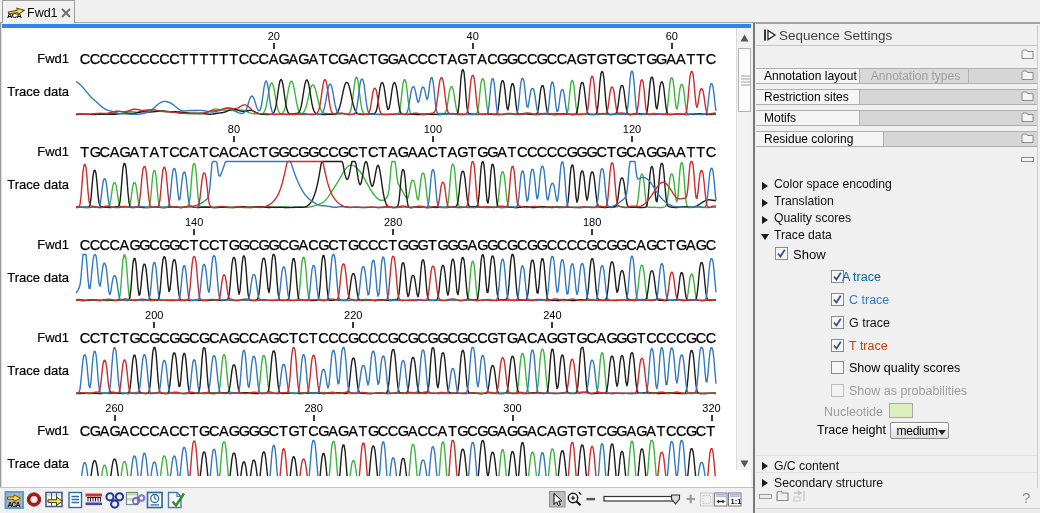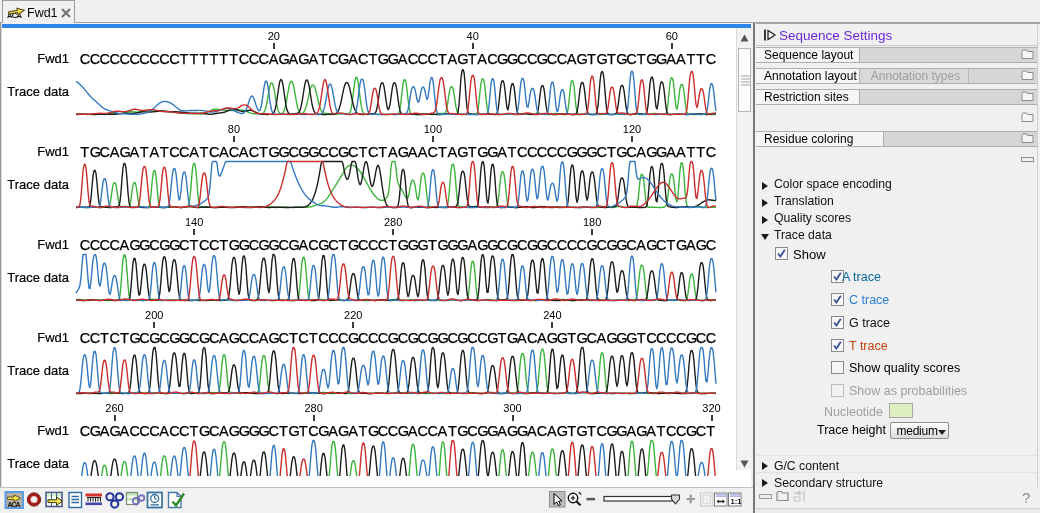--- a/index.html
+++ b/index.html
@@ -20,21 +20,21 @@
 
 #sbar{position:absolute;left:736px;top:28px;width:15px;height:442px;background:#f2f2f2;border-left:1px solid #dadada}
 #sthumb{position:absolute;left:737.5px;top:48px;width:13px;height:64px;background:#fcfcfc;border:1px solid #b3b3b3}
 
 #divider{position:absolute;left:753px;top:23px;width:2px;height:490px;background:#787878}
 
 #btoolbar{position:absolute;left:0;top:487px;width:753px;height:26px;background:#f1f1f1;border-top:1px solid #c3c3c3}
 
 #panel{position:absolute;left:756px;top:23px;width:284px;height:490px;background:#f0f0f0;border-top:1px solid #a3a3a3}
 #phead{position:absolute;left:0;top:1px;width:281px;height:21px;border-bottom:1px solid #c9c9c9}
-#phead .t{position:absolute;left:23px;top:3px;font-size:13.5px;color:#6d28d9}
+#phead .t{position:absolute;left:23px;top:3px;font-size:13.5px;color:#404040}
 .prow{position:absolute;left:0;width:281px;height:16px;background:#d6d6d6;border-top:1px solid #aeaeae;border-bottom:1px solid #aeaeae}
 .pbtn{position:absolute;left:0;top:0;height:14px;background:#f5f5f5;border-right:1px solid #aeaeae;font-size:12px;color:#000;line-height:14px;padding:0 0 0 8px;white-space:nowrap}
 .pbtn2{position:absolute;top:0;height:14px;background:#d9d9d9;border-right:1px solid #b6b6b6;font-size:12px;color:#9e9e9e;line-height:14px;text-align:center;white-space:nowrap}
 .tree{position:absolute;font-size:12.2px;color:#111;line-height:13px;white-space:nowrap}
 .arrow-r{position:absolute;width:0;height:0;border-left:6px solid #1a1a1a;border-top:4px solid transparent;border-bottom:4px solid transparent}
 .arrow-d{position:absolute;width:0;height:0;border-top:6px solid #1a1a1a;border-left:4px solid transparent;border-right:4px solid transparent}
 .cb{position:absolute;width:13px;height:13px;background:#f6f6f9;border:1px solid #8a8a8a}
 .cb.dis{border-color:#bcbcbc;background:#f2f2f2}
 .cblab{position:absolute;font-size:12.5px;line-height:13px}
 #conf{position:absolute;left:132.5px;top:379px;width:24px;height:15px;background:#ddefbe;border:1px solid #a8a8a8}
@@ -197,39 +197,39 @@
     </svg>
   </div>
 <div id="panel">
     <div id="phead">
       <svg class="abs" style="left:7px;top:3px" width="14" height="14" viewBox="0 0 14 14">
         <path d="M2 1.5 V12.5" stroke="#222" stroke-width="1.8"></path>
         <path d="M5 2.5 L12 7 L5 11.5 Z" fill="#fff" stroke="#222" stroke-width="1.3"></path>
       </svg>
       <div class="t">Sequence Settings</div>
     </div>
-<div class="prow" style="top:23px">
-      <div class="pbtn" style="width:104px">Sequence layout</div>
-    </div>
 <svg class="abs" style="left:265px;top:25px" width="13" height="11" viewBox="0 0 13 11">
       <path d="M1 9.5 V2.5 L2 1 H5.5 L6.5 2.5 H12 V9.5 Z" fill="#f5f5f5" stroke="#8c8c8c" stroke-width="1"></path>
     </svg>
 <div class="prow" style="top:44px">
       <div class="pbtn" style="width:104px">Annotation layout</div>
       <div class="pbtn2" style="left:107px;width:106px">Annotation types</div>
     </div>
 <svg class="abs" style="left:265px;top:46px" width="13" height="11" viewBox="0 0 13 11">
       <path d="M1 9.5 V2.5 L2 1 H5.5 L6.5 2.5 H12 V9.5 Z" fill="#f5f5f5" stroke="#8c8c8c" stroke-width="1"></path>
     </svg>
 <div class="prow" style="top:65px">
       <div class="pbtn" style="width:104px">Restriction sites</div>
     </div>
 <svg class="abs" style="left:265px;top:67px" width="13" height="11" viewBox="0 0 13 11">
       <path d="M1 9.5 V2.5 L2 1 H5.5 L6.5 2.5 H12 V9.5 Z" fill="#f5f5f5" stroke="#8c8c8c" stroke-width="1"></path>
     </svg>
+<div class="prow" style="top:86px">
+      <div class="pbtn" style="width:104px">Motifs</div>
+    </div>
 <svg class="abs" style="left:265px;top:88px" width="13" height="11" viewBox="0 0 13 11">
       <path d="M1 9.5 V2.5 L2 1 H5.5 L6.5 2.5 H12 V9.5 Z" fill="#f5f5f5" stroke="#8c8c8c" stroke-width="1"></path>
     </svg>
 <div class="prow" style="top:107px">
       <div class="pbtn" style="width:128px">Residue coloring</div>
     </div>
 <svg class="abs" style="left:265px;top:109px" width="13" height="11" viewBox="0 0 13 11">
       <path d="M1 9.5 V2.5 L2 1 H5.5 L6.5 2.5 H12 V9.5 Z" fill="#f5f5f5" stroke="#8c8c8c" stroke-width="1"></path>
     </svg>
 <svg class="abs" style="left:265px;top:133px" width="13" height="6" viewBox="0 0 13 6">

